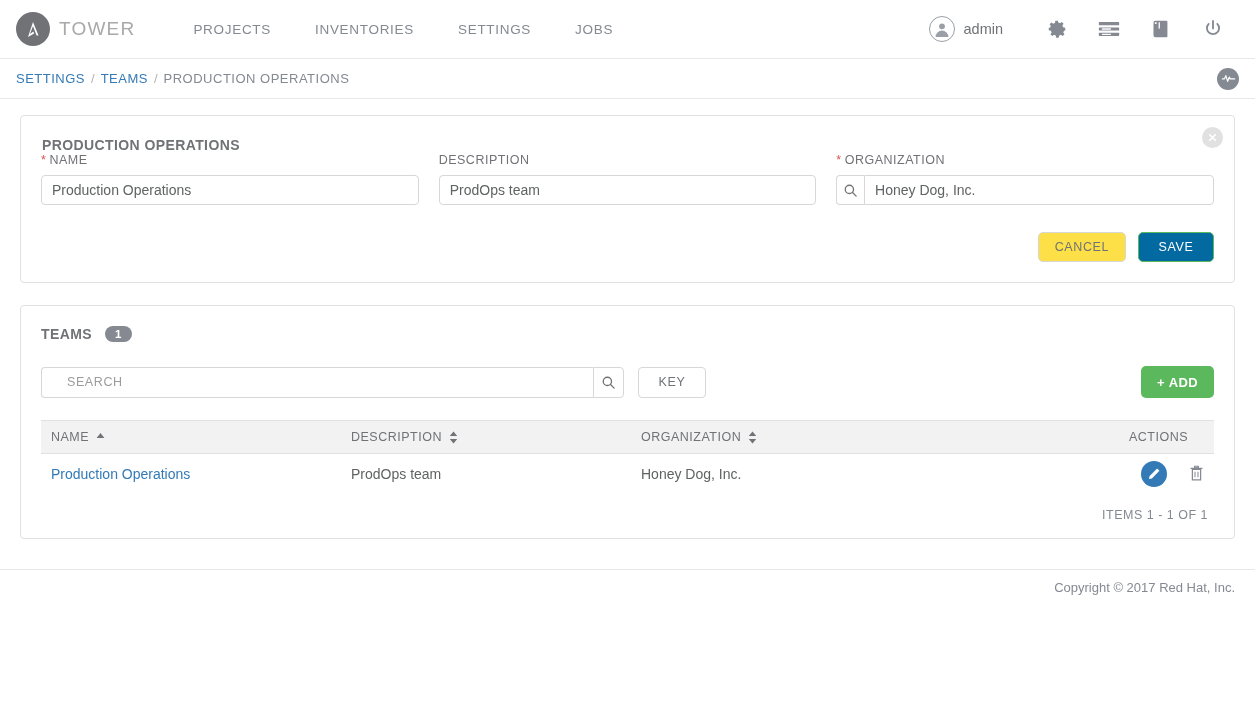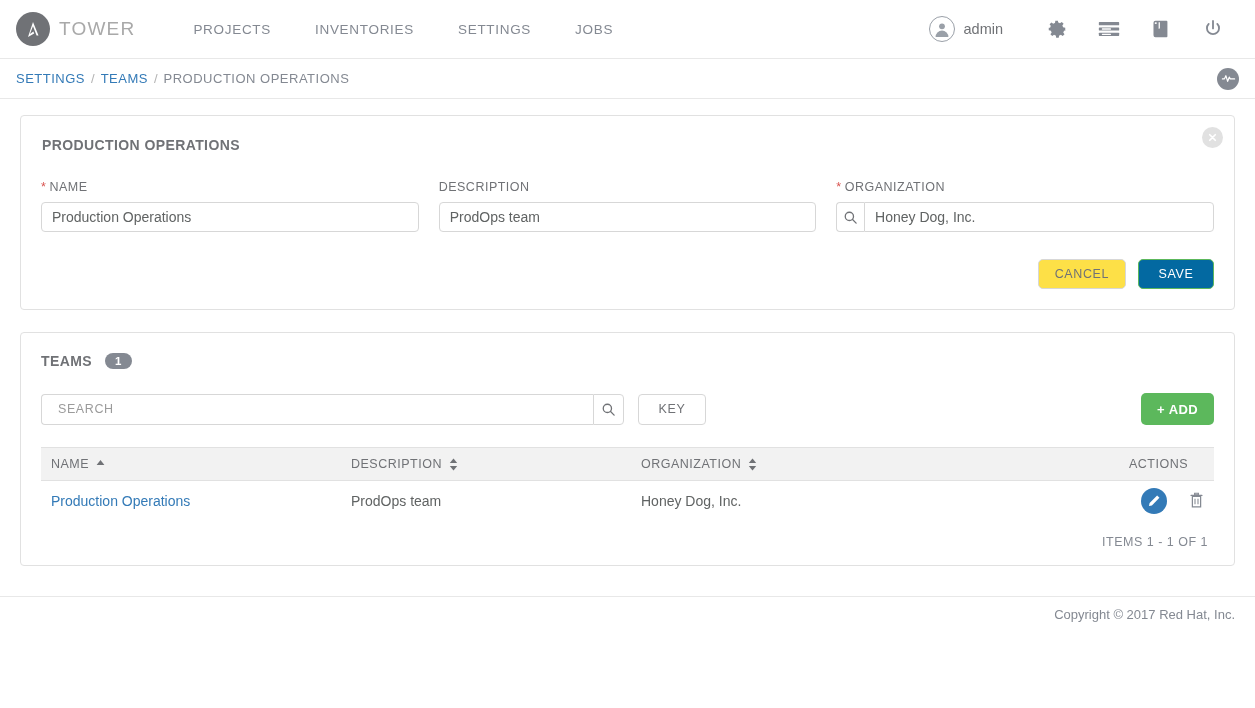--- a/index.html
+++ b/index.html
@@ -95,21 +95,21 @@
   .tabs { display: flex; gap: 10px; margin-top: 24px; }
   .tab {
     height: 30px; padding: 0 16px; border-radius: 5px;
     font-size: 12.5px; letter-spacing: 0.6px;
     display: flex; align-items: center; justify-content: center;
     border: 1px solid #d7d7d7; background: #fff; color: #848992;
     cursor: pointer;
   }
   .tab.active { background: #848992; border-color: #848992; color: #fff; }
 
-  .form-row { display: flex; gap: 20px; margin-top: 27px; }
+  .form-row { display: flex; gap: 20px; }
   .form-field { flex: 1 1 0; min-width: 0; }
   .field-label {
     font-size: 12.5px; letter-spacing: 0.5px; color: #707276;
     margin-bottom: 8px; display: block; text-transform: uppercase;
   }
   .req { color: #d9534f; margin-right: 3px; }
   .input {
     height: 30px; width: 100%; border: 1px solid #d7d7d7;
     border-radius: 4px; background: #fff;
     font-size: 14px; color: #606363;
@@ -142,21 +142,21 @@
     border-radius: 9px; font-size: 11.5px; font-weight: bold;
     padding: 2px 10px; letter-spacing: 0.4px;
   }
 
   .toolbar { display: flex; align-items: center; margin-top: 24px; }
   .search-wrap { display: flex; }
   .search-input {
     width: 552px; height: 31px; border: 1px solid #d7d7d7;
     border-right: none; border-radius: 4px 0 0 4px;
     font-size: 12.5px; letter-spacing: 0.6px; color: #9b9b9b;
-    padding: 0 16px; display: flex; align-items: center;
+    padding: 0 25px; display: flex; align-items: center;
   }
   .search-btn {
     width: 31px; height: 31px; border: 1px solid #d7d7d7;
     border-radius: 0 4px 4px 0; background: #fff;
     display: flex; align-items: center; justify-content: center; cursor: pointer;
   }
   .key-btn {
     margin-left: 14px; width: 68px; height: 31px;
     border: 1px solid #d7d7d7; border-radius: 4px; background: #fff;
     font-size: 12.5px; letter-spacing: 0.6px; color: #707276;

